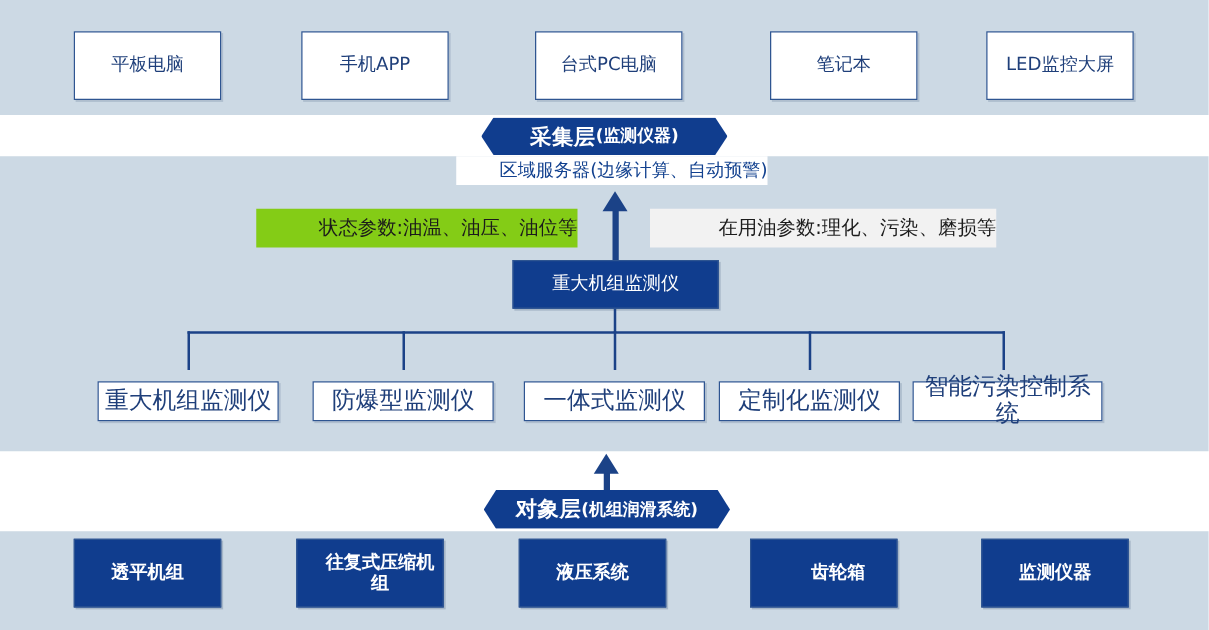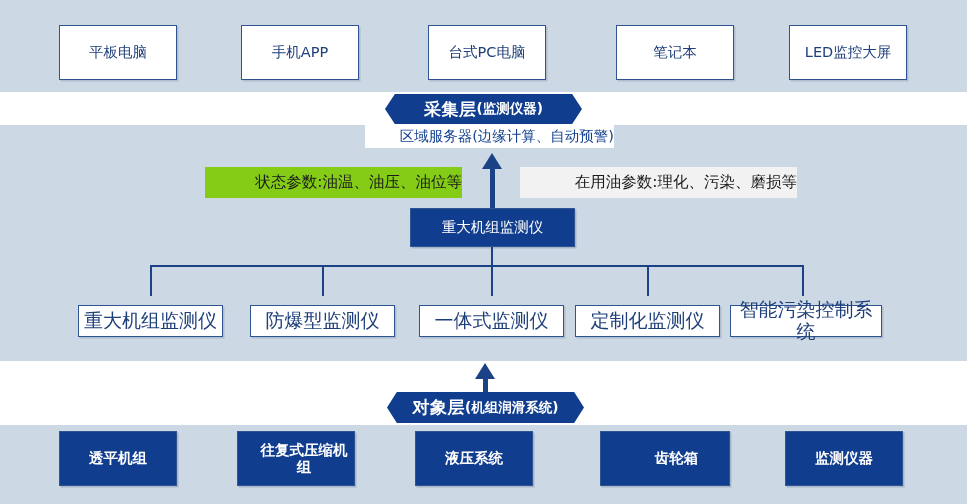--- a/index.html
+++ b/index.html
@@ -259,20 +259,20 @@
 
   <div class="box box-solid obj-box" style="left:59px;  width:118px;">
     <span>透平机组</span>
   </div>
   <div class="box box-solid obj-box" style="left:237px; width:118px;padding-left:16px;">
     <span>往复式压缩机组</span>
   </div>
   <div class="box box-solid obj-box" style="left:415px; width:118px;">
     <span>液压系统</span>
   </div>
-  <div class="box box-solid obj-box" style="left:600px; width:130px;padding-left:23px;">
+  <div class="box box-solid obj-box" style="left:600px; width:118px;padding-left:23px;">
     <span>齿轮箱</span>
   </div>
   <div class="box box-solid obj-box" style="left:785px; width:118px;">
     <span>监测仪器</span>
   </div>
 
 </div>
 
 </body></html>

